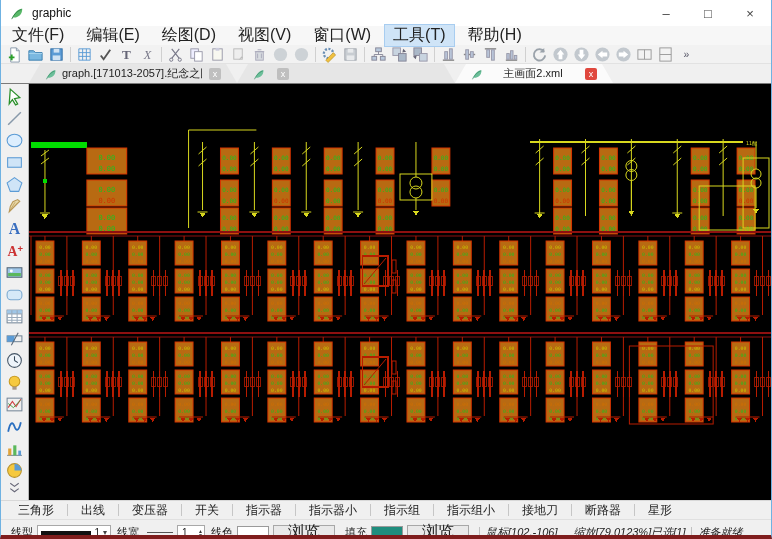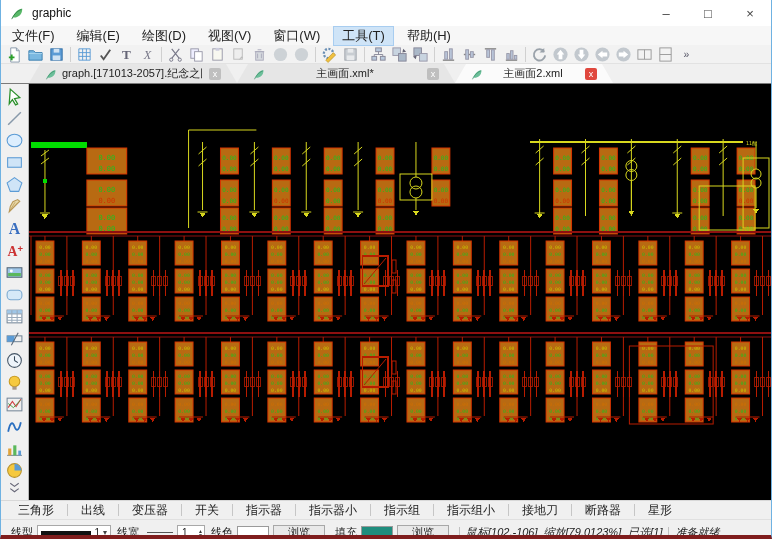--- a/index.html
+++ b/index.html
@@ -10,21 +10,21 @@
     border-left:1px solid #6fb2e2;border-right:1px solid #6fb2e2;border-bottom:4px solid #7f1d1d;
   }
   
   .titlebar{height:26px;background:#ffffff;display:flex;align-items:center;}
   .titlebar .appicon{width:14px;height:14px;margin:0 8px 0 9px;}
   .titlebar .title{font-size:12px;color:#111;}
   .wctrls{margin-left:auto;display:flex;height:100%;}
   .wbtn{width:42px;height:100%;display:flex;align-items:center;justify-content:center;
         font-size:13px;color:#444;}
   
-  .menubar{height:19px;background:#f7f7f7;display:flex;align-items:center;font-size:13px;color:#222;}
+  .menubar{height:19px;background:#f7f7f7;display:flex;align-items:center;font-size:16px;color:#222;}
   .menuitem{padding:1px 9px;margin:0 2px;white-space:nowrap;}
   .menuitem.hl{background:#cfe4f7;border:1px solid #a8cdf0;padding:0 8px;}
   
   .toolbar{height:19px;background:#f2f2f2;display:flex;align-items:center;padding-left:3px;border-bottom:1px solid #e2e2e2;}
   .tbtn{width:21px;height:18px;display:flex;align-items:center;justify-content:center;flex:0 0 auto;}
   .tbtn svg{width:17px;height:17px;}
   .tsep{width:1px;height:15px;background:#d0d0d0;margin:0 3px;flex:0 0 auto;}
   
   .tabbar{height:20px;background:#f0f0f0;display:flex;align-items:flex-end;border-bottom:1px solid #7a7a7a;padding-left:28px;}
   .tab{height:19px;display:flex;align-items:center;font-size:11px;color:#222;
@@ -51,21 +51,21 @@
   
   .statusrow{height:26px;background:#f0f0f0;border-top:1px solid #e0e0e0;display:flex;align-items:center;font-size:11px;color:#222;padding:0 4px;}
   .flabel{margin:0 4px 0 6px;white-space:nowrap;}
   .dd{width:74px;height:15px;border:1px solid #a8a8a8;background:#fff;display:flex;align-items:center;padding:0 3px;font-size:10px;}
   .dd .thick{flex:1;height:4px;background:#111;margin-right:3px;}
   .dd .caret{font-size:8px;color:#444;margin-left:3px;}
   .thinline{width:26px;height:1px;background:#555;margin:0 4px;}
   .spin{width:28px;height:15px;border:1px solid #a8a8a8;background:#fff;display:flex;align-items:center;font-size:10px;padding-left:4px;}
   .spin .arrows{margin-left:auto;display:flex;flex-direction:column;font-size:5px;line-height:4px;color:#333;padding-right:1px;}
   .swatch{width:32px;height:13px;border:1px solid #9a9a9a;}
-  .btn{height:15px;border:1px solid #a8a8a8;background:#e9e9e9;display:flex;align-items:center;padding:0 14px;margin:0 4px;font-size:11px;white-space:nowrap;}
+  .btn{height:15px;border:1px solid #a8a8a8;background:#e9e9e9;display:flex;align-items:center;padding:0 14px;margin:0 4px;font-size:16px;white-space:nowrap;}
   .ssep{width:1px;height:12px;background:#c0c0c0;margin:0 6px;}
   .stext{white-space:nowrap;font-style:italic;}
 </style>
 </head>
 <body>
 
 <div class="window">
 
   <div class="titlebar">
     <svg class="appicon" viewBox="0 0 16 16">
@@ -300,21 +300,20 @@
           <path d="M2 15c3-7 8-10 11-11" stroke="#3a8f6a" stroke-width="1" fill="none"></path>
         </svg>
         <span class="tlabel">graph.[171013-2057].纪念之图.测试半透明.xml</span>
         <span class="tclose">x</span>
       </div>
       <div class="tab" style="width: 218px;">
         <svg viewBox="0 0 16 16" class="leaf">
           <path d="M3 13C6 5 11 3 14 3c0 7-5 10-9 10-1 0-1.5 0-2 0z" fill="#6cbf9a"></path>
           <path d="M2 15c3-7 8-10 11-11" stroke="#3a8f6a" stroke-width="1" fill="none"></path>
         </svg>
-        <span class="tlabel">主画面.xml*</span>
         <span class="tclose">x</span>
       </div>
       <div class="tab active" style="width: 158px;">
         <svg viewBox="0 0 16 16" class="leaf">
           <path d="M3 13C6 5 11 3 14 3c0 7-5 10-9 10-1 0-1.5 0-2 0z" fill="#6cbf9a"></path>
           <path d="M2 15c3-7 8-10 11-11" stroke="#3a8f6a" stroke-width="1" fill="none"></path>
         </svg>
         <span class="tlabel">主画面2.xml</span>
         <span class="tclose">x</span>
       </div>
@@ -1473,19 +1472,19 @@
         </span>
     </div>
     <span class="flabel">线色</span>
     <div class="swatch" id="lineColorSwatch" style="background: rgb(255, 255, 255);"></div>
     <div class="btn">浏览</div>
     <span class="flabel">填充</span>
     <div class="swatch" id="fillColorSwatch" style="background: rgb(31, 141, 125);"></div>
     <div class="btn">浏览</div>
     <span class="ssep"></span>
     <span class="stext">鼠标[102,-106]</span>
-    <span class="stext" style="margin-left:6px">缩放[79.0123%]</span>
-    <span class="stext" style="margin-left:7px">已选[1]</span>
+    <span class="stext" style="margin-left:16px">缩放[79.0123%]</span>
+    <span class="stext" style="margin-left:0">已选[1]</span>
     <span class="ssep"></span>
     <span class="stext">准备就绪</span>
   </div>
 
 </div>
 
 </body></html>

